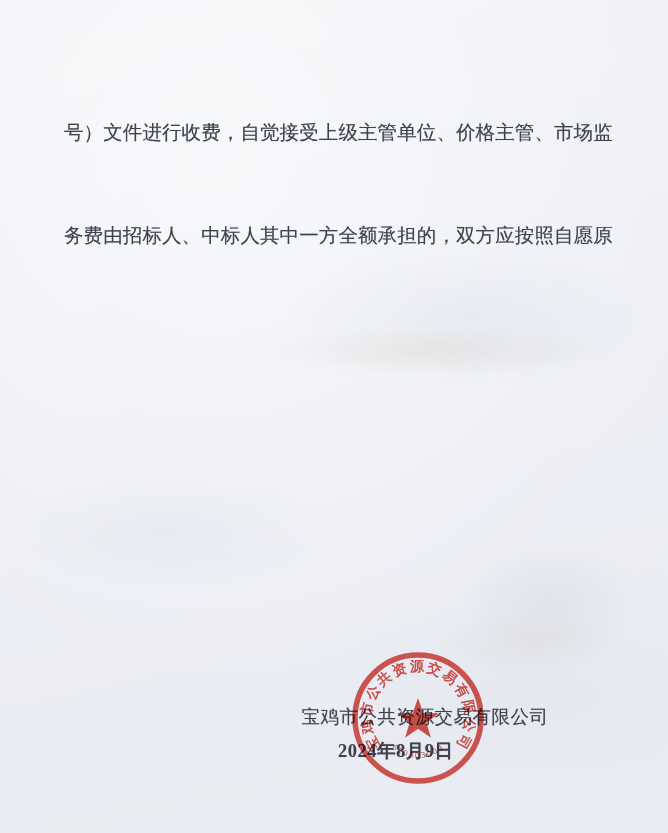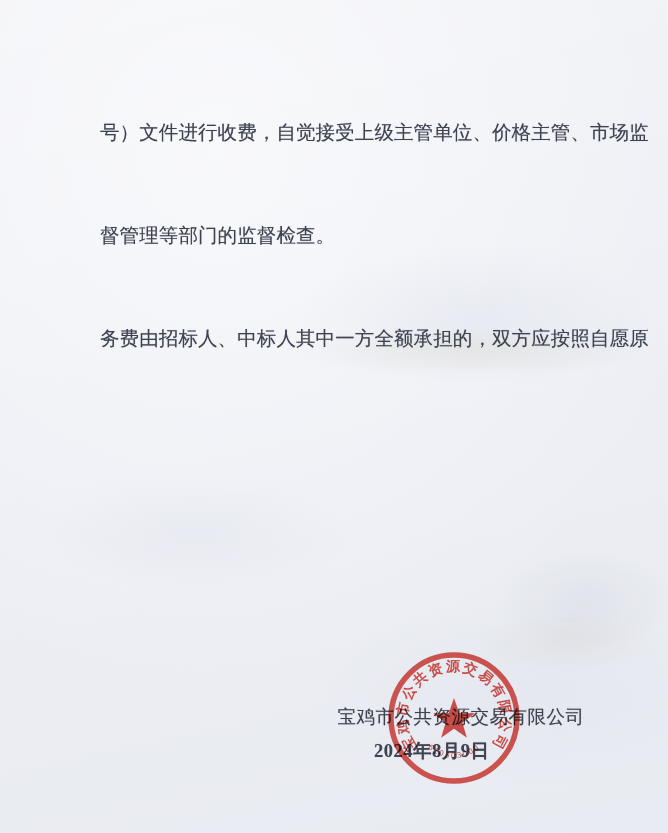--- a/index.html
+++ b/index.html
@@ -12,21 +12,20 @@
     overflow: hidden;
     position: relative;
     font-family: "Liberation Serif", "DejaVu Serif", serif;
     background:
       radial-gradient(130% 110% at 32% 18%, rgba(255,255,255,0.55) 0%, rgba(255,255,255,0) 60%),
       linear-gradient(168deg, #f2f3f7 0%, #edeff5 45%, #e9ebf2 100%);
   }
   .page {
     position: absolute;
     inset: 0;
-    margin-left: 36px;
   }
   
   .paper-texture {
     position: absolute;
     inset: 0;
     background:
       radial-gradient(40% 12% at 70% 38%, rgba(205,210,225,0.25) 0%, rgba(205,210,225,0) 70%),
       radial-gradient(35% 10% at 25% 64%, rgba(208,212,226,0.22) 0%, rgba(208,212,226,0) 70%),
       radial-gradient(50% 16% at 80% 83%, rgba(210,214,228,0.20) 0%, rgba(210,214,228,0) 70%);
     pointer-events: none;
@@ -126,21 +125,20 @@
 
 <div class="page">
 
   <div class="paper-texture"></div>
   <div class="smudge smudge-1"></div>
   <div class="smudge smudge-2"></div>
   <div class="smudge smudge-3"></div>
 
   <div class="body-text">
     <div class="doc-line">号）文件进行收费，自觉接受上级主管单位、价格主管、市场监</div>
-    <div class="doc-line">督管理等部门的监督检查。</div>
     <div class="doc-line">务费由招标人、中标人其中一方全额承担的，双方应按照自愿原</div>
     
     
     
     
     
     
     
     
     

